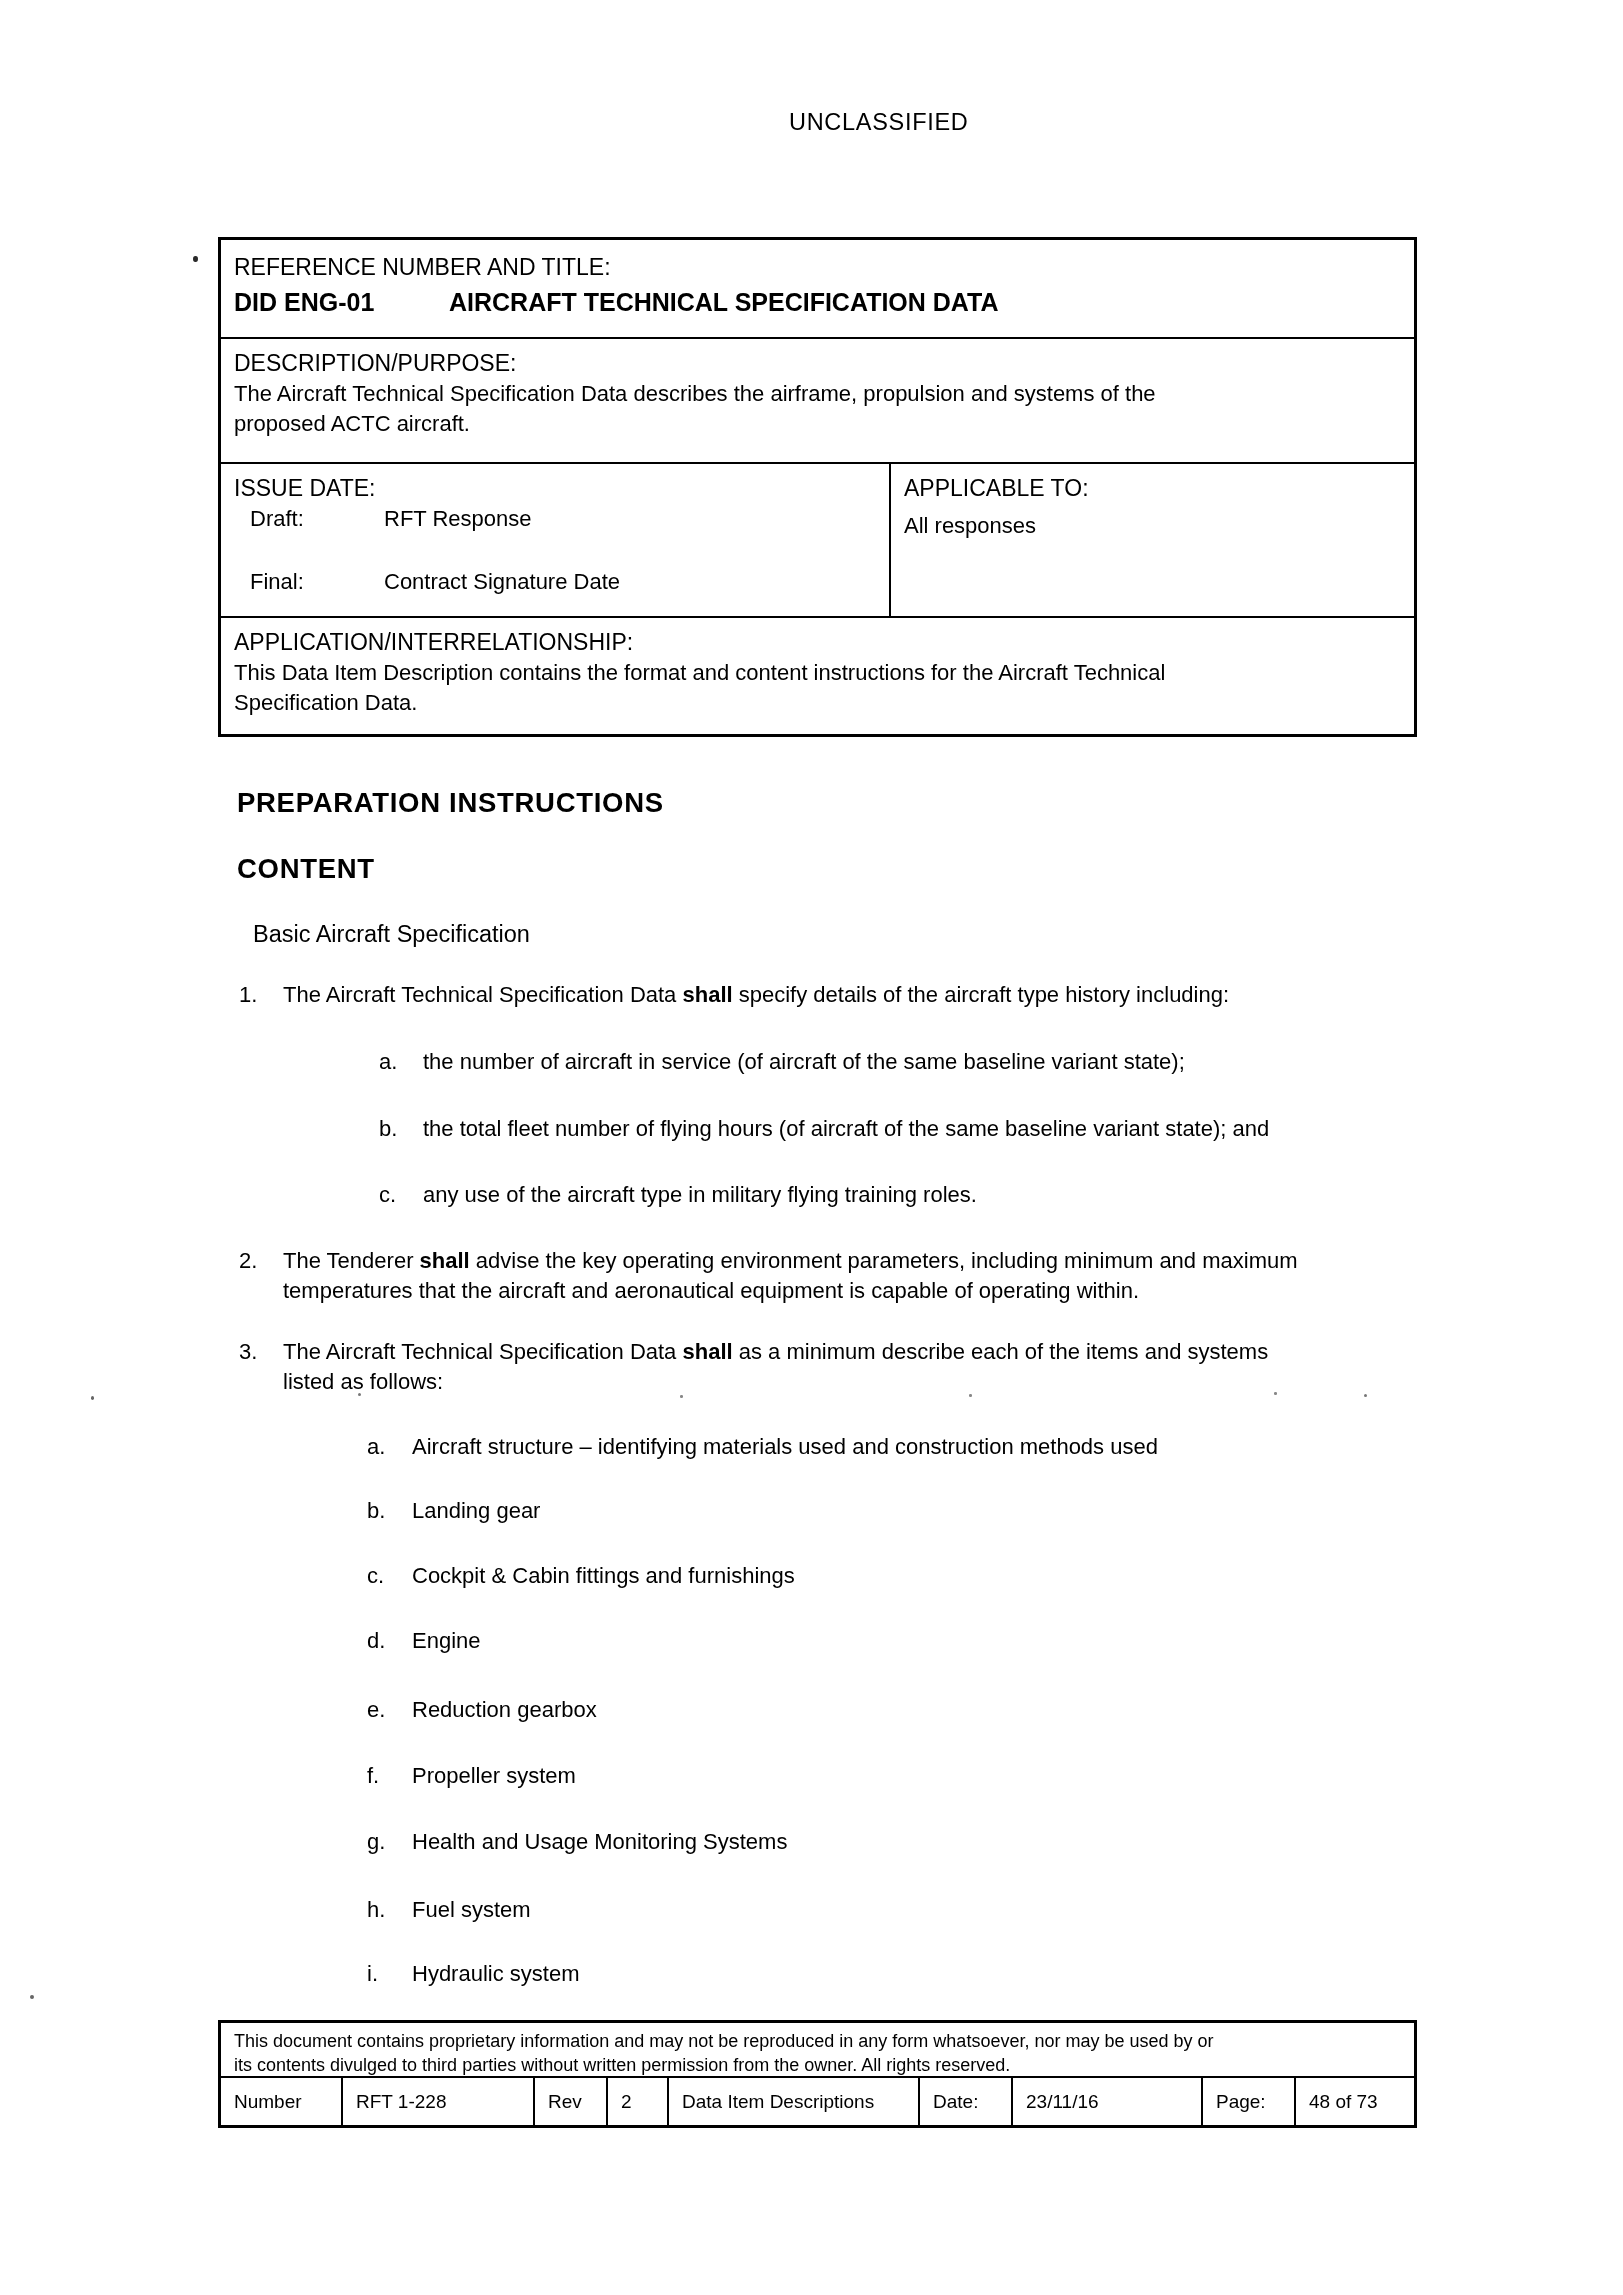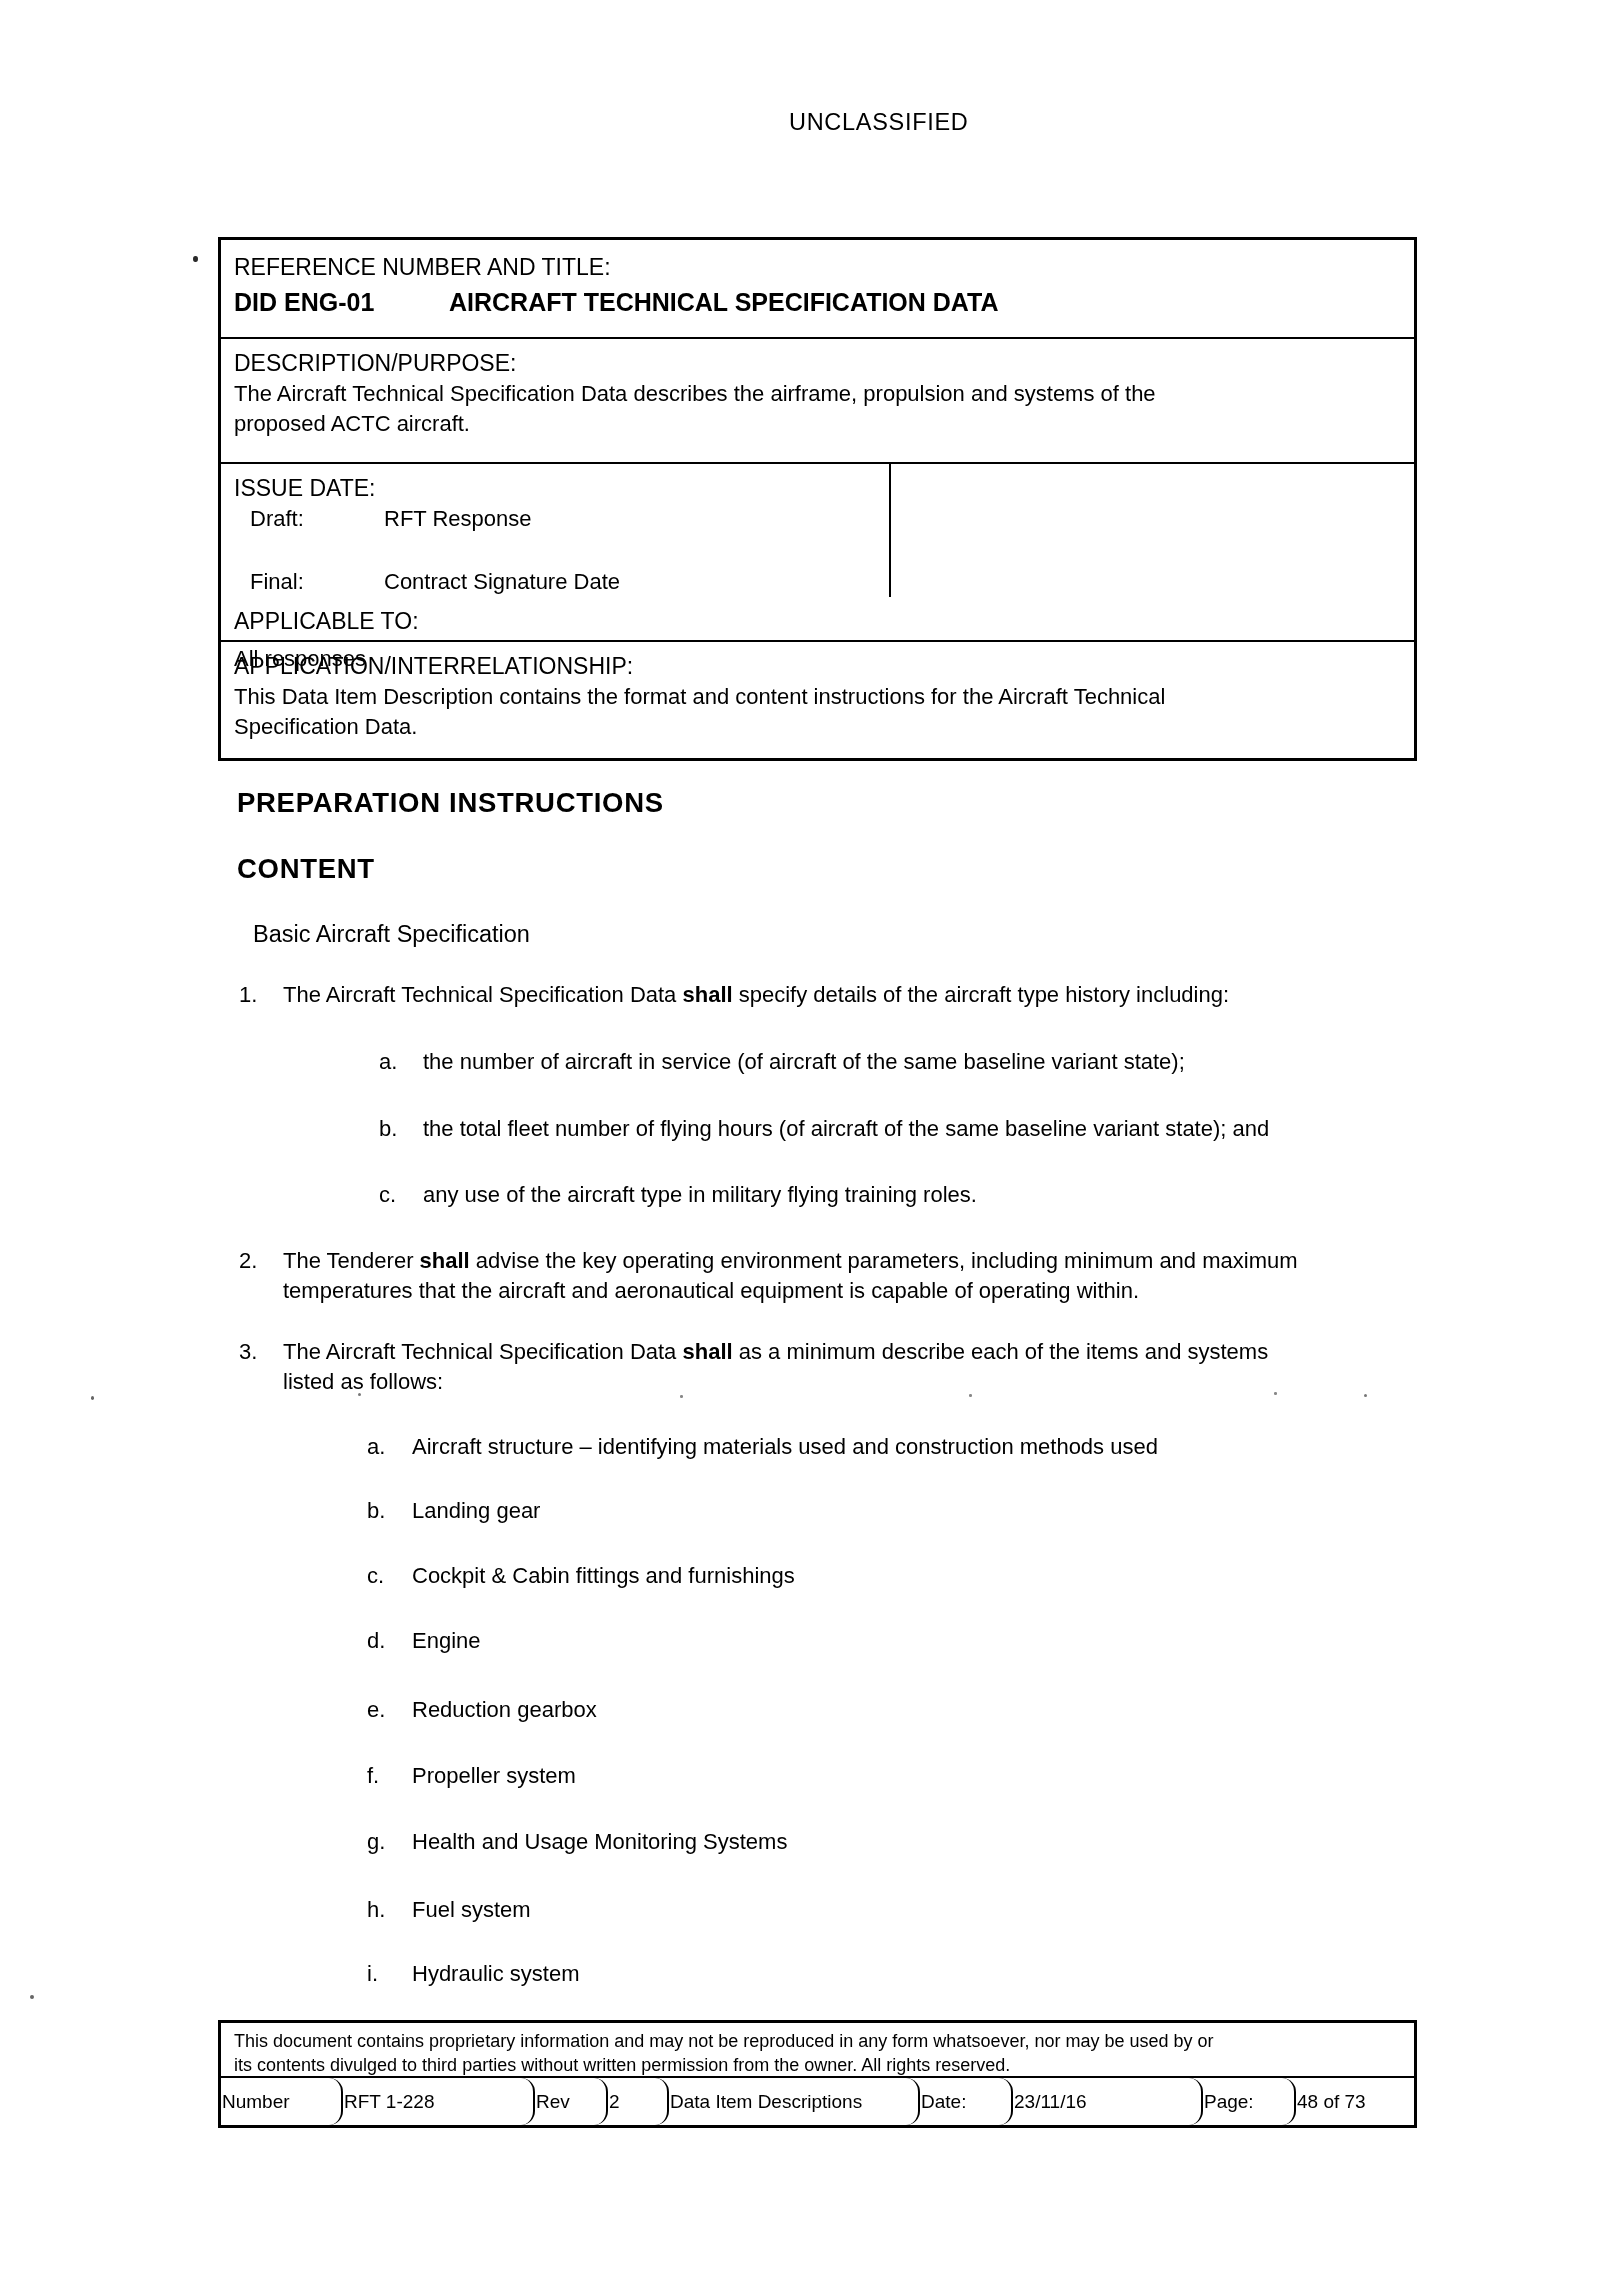--- a/index.html
+++ b/index.html
@@ -19,21 +19,21 @@
 
   
   .did-table {
     position:absolute; top:237px; left:218px; width:1199px;
     border:3.3px solid #000; box-sizing:border-box;
   }
   .dt-row { box-sizing:border-box; border-bottom:2.6px solid #000; position:relative; }
   .dt-row:last-child { border-bottom:none; }
   .r1 { height:99px; }
   .r2 { height:125px; }
-  .r3 { height:178px; display:flex;flex-direction:column; }
+  .r3 { height:154px; display:flex; }
   .r4 { height:116px; }
   .cell { padding:9.2px 13px 0 13px; box-sizing:border-box; }
   .r1 .cell { padding-top:11.8px; }
   .tbl-label { font-size:23px; line-height:31px; }
   .tbl-line  { font-size:22px; line-height:30px; }
   .ref-line  { font-size:25px; font-weight:bold; line-height:35px; margin-top:2.6px; }
   .ref-num   { display:inline-block; width:215px; }
   .r3-left  { width:642px; border-right:2.6px solid #000; box-sizing:content-box; }
   .r3-right { flex:1; }
   .kv { display:flex; font-size:22px; line-height:30px;margin-left:16px; }
@@ -81,21 +81,21 @@
     position:absolute; top:2020px; left:218px; width:1199px;
     border:3.3px solid #000; box-sizing:border-box;
   }
   .notice {
     height:55px; border-bottom:2.6px solid #000; box-sizing:border-box;
     padding:5.9px 0 0 13px; font-size:18px; line-height:24px;
   }
   .f-table { display:flex; height:47px; align-items:center; font-size:19px; }
   .f-cell {
     box-sizing:border-box; border-right:2px solid #000; height:100%;
-    display:flex; align-items:center; padding-left:1px; flex:none;border-radius:14px;
+    display:flex; align-items:center; padding-left:13px; flex:none;
   }
   .f-cell:last-child { border-right:none; flex:1; }
   .fc1 { width:122px; } .fc2 { width:192px; } .fc3 { width:73px; }
   .fc4 { width:61px;  } .fc5 { width:251px; } .fc6 { width:93px; }
   .fc7 { width:190px; } .fc8 { width:93px; }
 
   
   .artifact { position:absolute; border-radius:50%; }
   .a1 { left:193px;  top:256px;  width:4.6px; height:5.9px; background:#2a2a2a; }
   .a2 { left:91px;  top:1396px; width:3.3px; height:3.9px; background:#666; }

